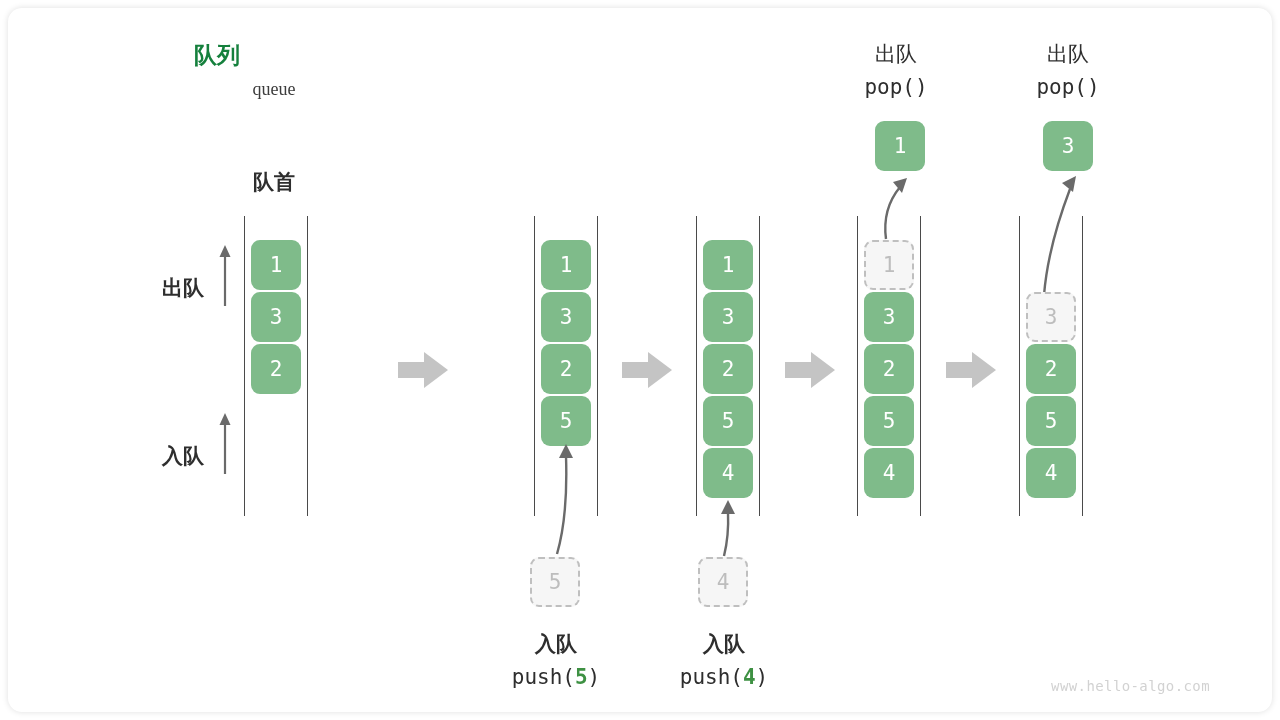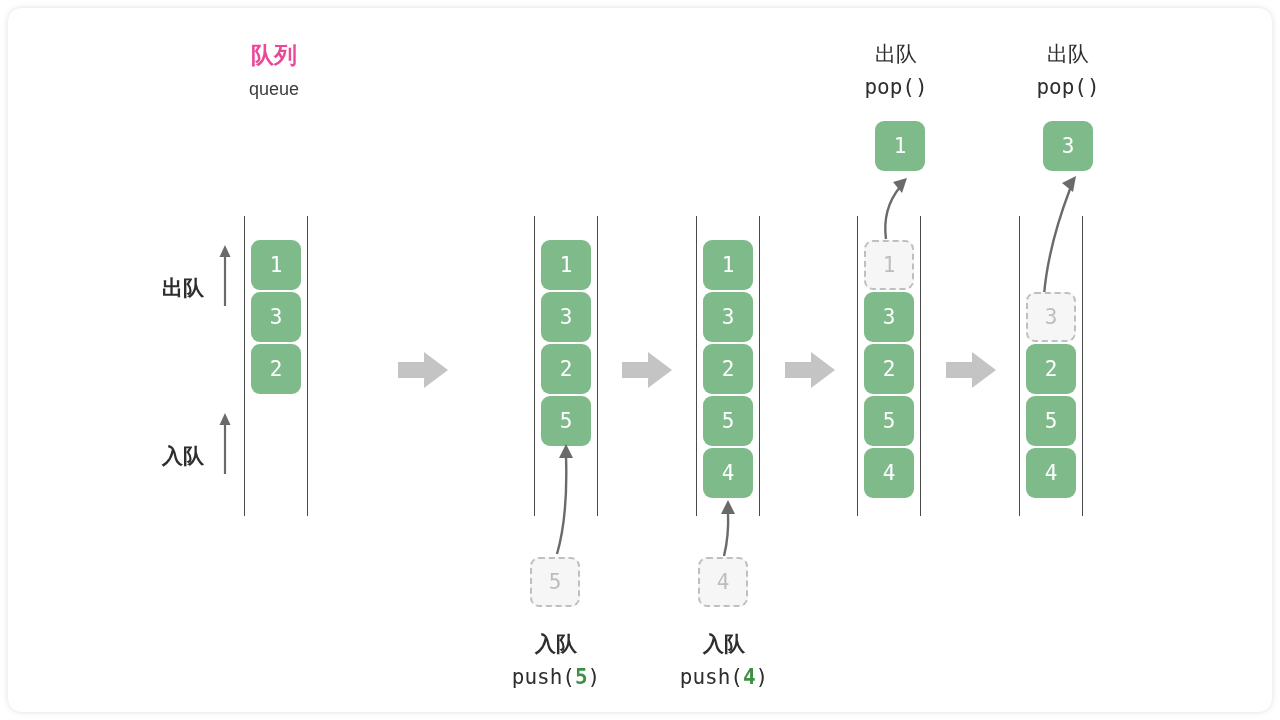--- a/index.html
+++ b/index.html
@@ -18,26 +18,26 @@
     box-shadow:0 0 6px rgba(0,0,0,0.13);
     overflow:hidden;
   }
   .abs{position:absolute;}
 
   
   .title-cn{
     font-family:"Liberation Sans", sans-serif;
     font-weight:bold;
     font-size:23px;
-    color:#ec4899;
-    text-align:center;
+    color:#15803d;
+    text-align:left;
     white-space:nowrap;
   }
   .title-mono{
-    font-family:Liberation Sans, sans-serif;
+    font-family:Liberation Serif, serif;
     font-size:18px;
     color:#3C3C3C;
     text-align:center;
     white-space:nowrap;
   }
   .side-label{
     font-family:"Liberation Sans", sans-serif;
     font-weight:bold;
     font-size:21px;
     color:#2E2E2E;
@@ -103,20 +103,21 @@
   svg{overflow:visible;}
 </style>
 </head>
 <body>
 
 <div id="card">
 
   <div class="abs title-cn" style="left:186px;top:32px;width:160px;">队列</div>
   <div class="abs title-mono" style="left:186px;top:71px;width:160px;">queue</div>
 
+  <div class="abs side-label" style="left:186px;top:160px;width:160px;">队首</div>
 
   <div class="abs side-label" style="left:138px;top:266px;width:74px;">出队</div>
   <svg class="abs" style="left:206px;top:236px;" width="22" height="64">
     <line x1="11" y1="62" x2="11" y2="10" stroke="#6A6A6A" stroke-width="2.2"></line>
     <polygon points="11,1 5.5,13 16.5,13" fill="#6A6A6A"></polygon>
   </svg>
 
   <div class="abs side-label" style="left:138px;top:434px;width:74px;">入队</div>
   <svg class="abs" style="left:206px;top:404px;" width="22" height="64">
     <line x1="11" y1="62" x2="11" y2="10" stroke="#6A6A6A" stroke-width="2.2"></line>
@@ -213,14 +214,15 @@
   </svg>
 
   <div class="abs rail" style="left:1011px;top:208px;height:300px;"></div>
   <div class="abs rail" style="left:1074px;top:208px;height:300px;"></div>
 
   <div class="abs box ghost" style="left:1018px;top:284px;">3</div>
   <div class="abs box" style="left:1018px;top:336px;">2</div>
   <div class="abs box" style="left:1018px;top:388px;">5</div>
   <div class="abs box" style="left:1018px;top:440px;">4</div>
 
+  <div class="abs" id="watermark" style="left:952px;top:670px;width:250px;text-align:right;">www.hello-algo.com</div>
 
 </div>
 
 </body></html>

